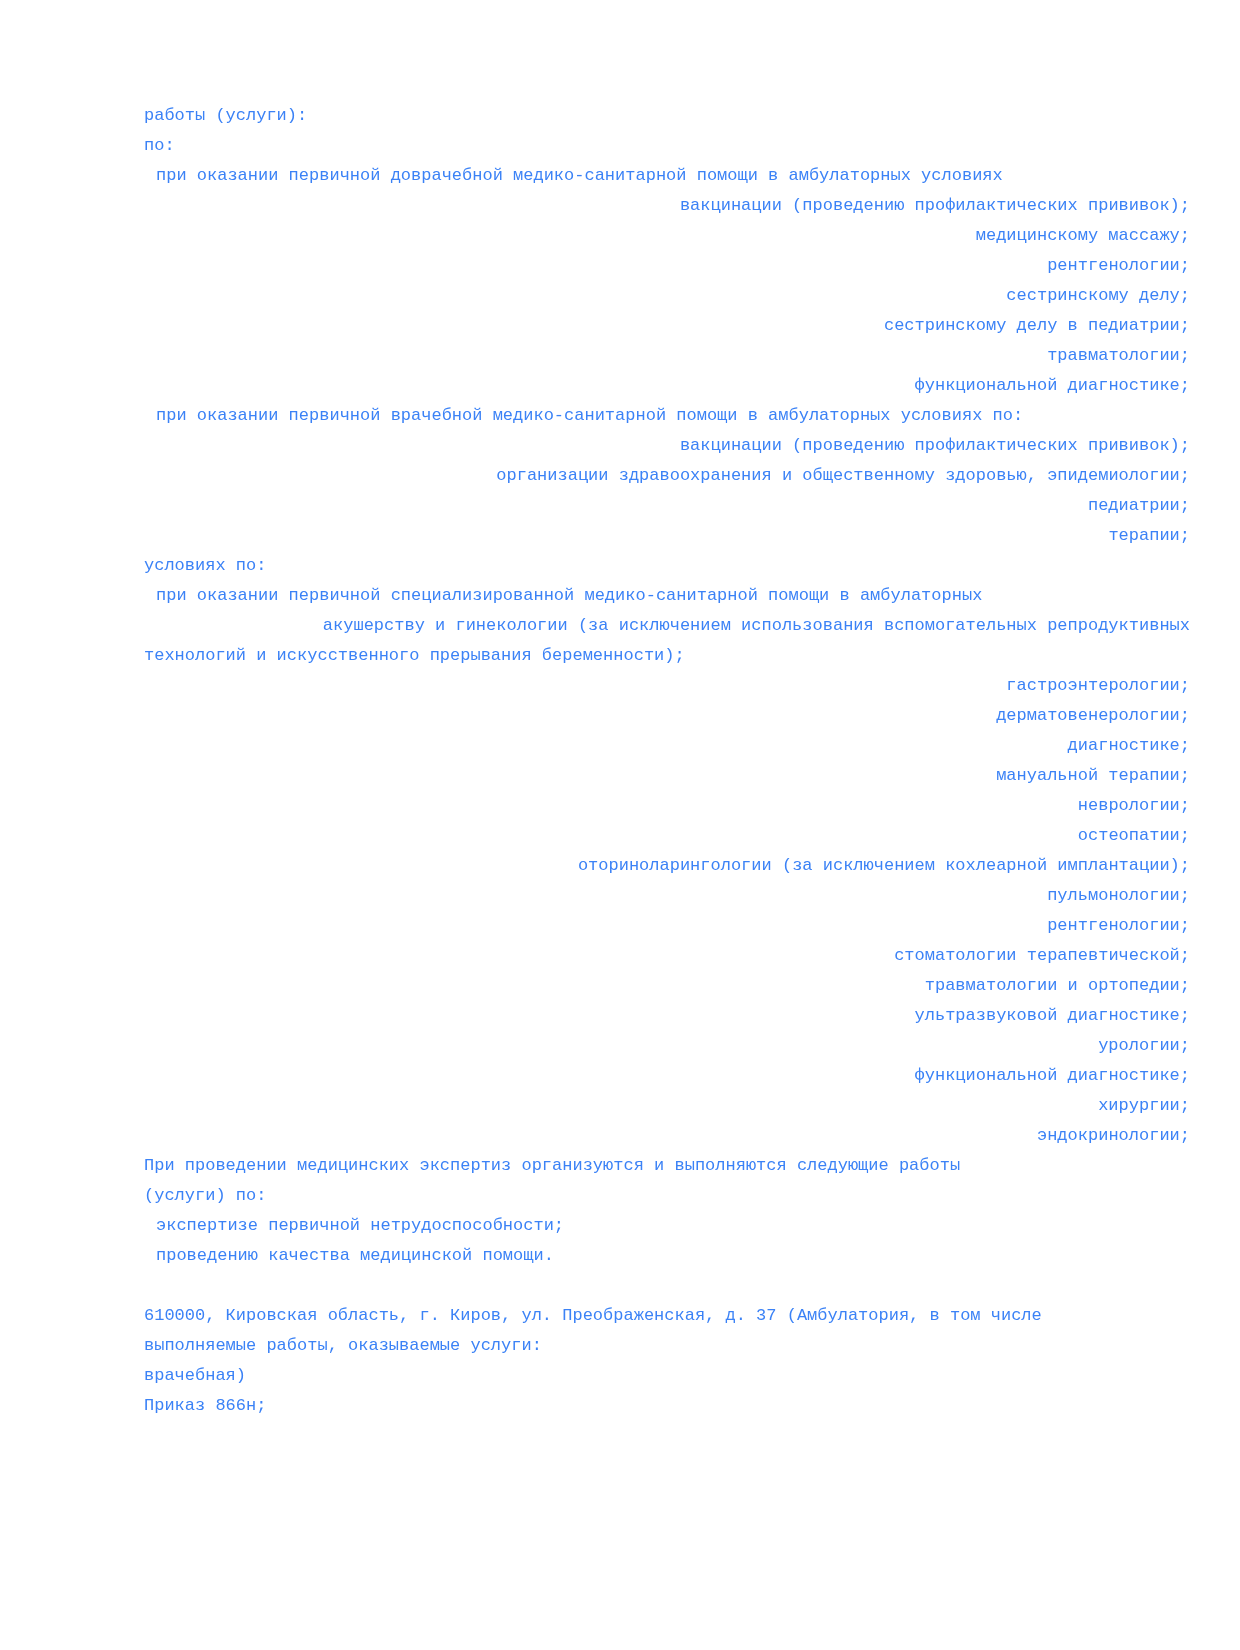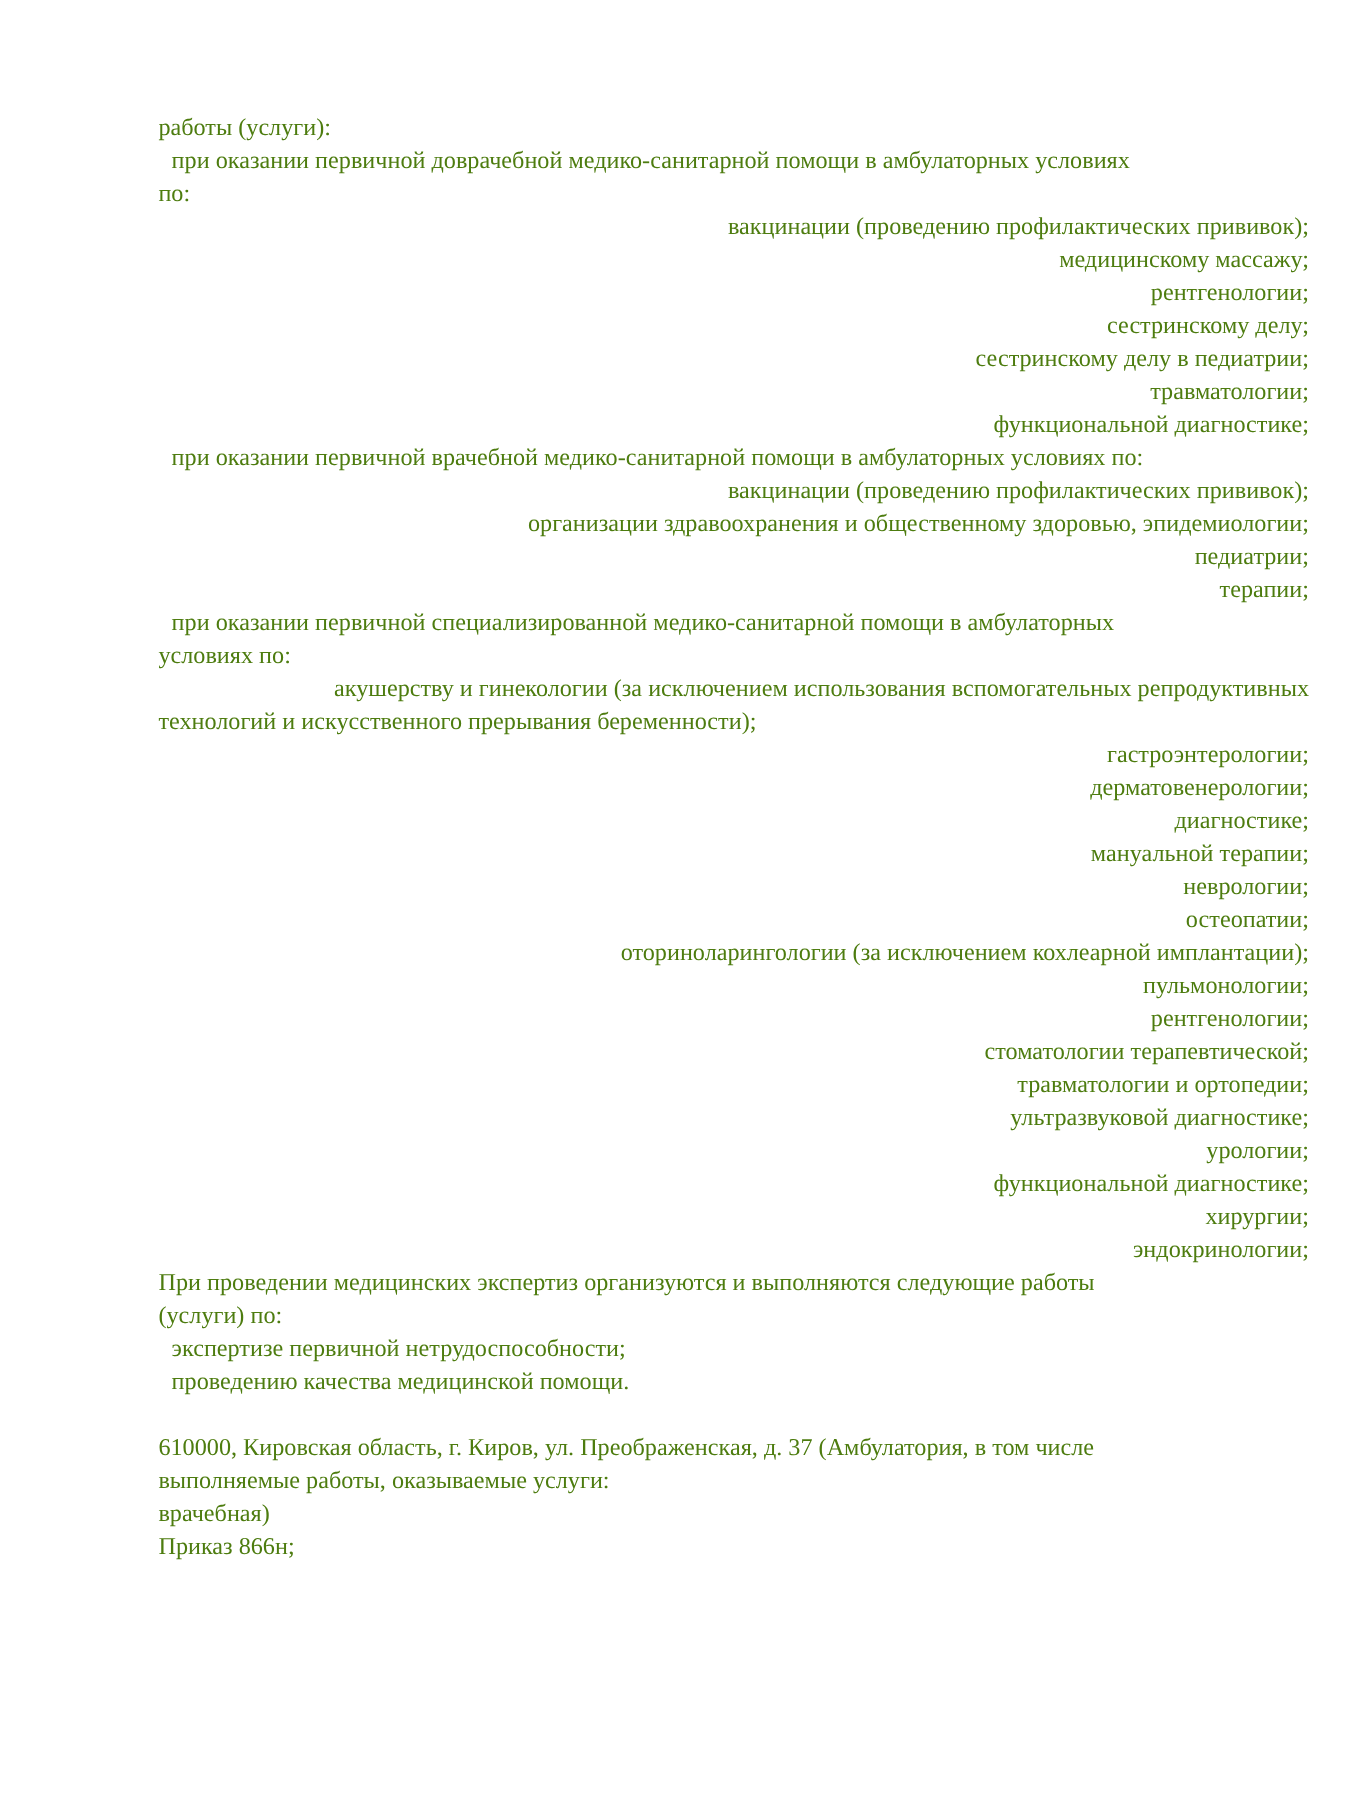--- a/index.html
+++ b/index.html
@@ -10,54 +10,54 @@
   .page {
     position: relative;
     width: 1240px;
     height: 1650px;
     background: #ffffff;
     box-sizing: border-box;
     padding: 101px 50px 0 144px;
     overflow: hidden;
   }
   .text-block {
-    font-family: Liberation Serif, serif;
-    font-size: 22px;
+    font-family: Liberation Mono, monospace;
+    font-size: 17px;
     line-height: 30px;
-    color: #4d7c0f;
+    color: #3b82f6;
   }
   .line {
     white-space: nowrap;
     min-height: 30px;
   }
   .line.ind-1 { padding-left: 12px; }
   .line.ind-2 { padding-left: 25px; text-align: right; }
 </style>
 </head>
 <body>
 
 <div class="page">
   <div class="text-block">
       <div class="line">работы (услуги):</div>
+      <div class="line">по:</div>
       <div class="line ind-1">при оказании первичной доврачебной медико-санитарной помощи в амбулаторных условиях</div>
-      <div class="line">по:</div>
       <div class="line ind-2">вакцинации (проведению профилактических прививок);</div>
       <div class="line ind-2">медицинскому массажу;</div>
       <div class="line ind-2">рентгенологии;</div>
       <div class="line ind-2">сестринскому делу;</div>
       <div class="line ind-2">сестринскому делу в педиатрии;</div>
       <div class="line ind-2">травматологии;</div>
       <div class="line ind-2">функциональной диагностике;</div>
       <div class="line ind-1">при оказании первичной врачебной медико-санитарной помощи в амбулаторных условиях по:</div>
       <div class="line ind-2">вакцинации (проведению профилактических прививок);</div>
       <div class="line ind-2">организации здравоохранения и общественному здоровью, эпидемиологии;</div>
       <div class="line ind-2">педиатрии;</div>
       <div class="line ind-2">терапии;</div>
+      <div class="line">условиях по:</div>
       <div class="line ind-1">при оказании первичной специализированной медико-санитарной помощи в амбулаторных</div>
-      <div class="line">условиях по:</div>
       <div class="line ind-2">акушерству и гинекологии (за исключением использования вспомогательных репродуктивных</div>
       <div class="line">технологий и искусственного прерывания беременности);</div>
       <div class="line ind-2">гастроэнтерологии;</div>
       <div class="line ind-2">дерматовенерологии;</div>
       <div class="line ind-2">диагностике;</div>
       <div class="line ind-2">мануальной терапии;</div>
       <div class="line ind-2">неврологии;</div>
       <div class="line ind-2">остеопатии;</div>
       <div class="line ind-2">оториноларингологии (за исключением кохлеарной имплантации);</div>
       <div class="line ind-2">пульмонологии;</div>

